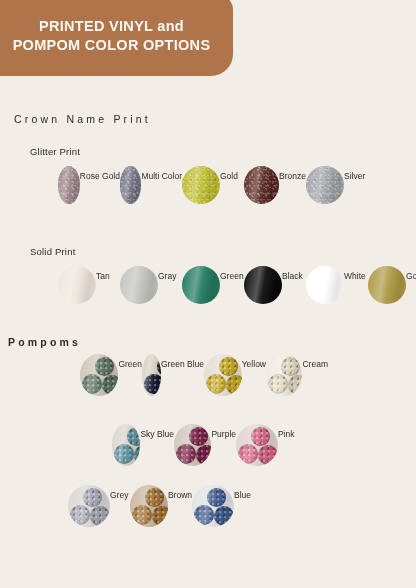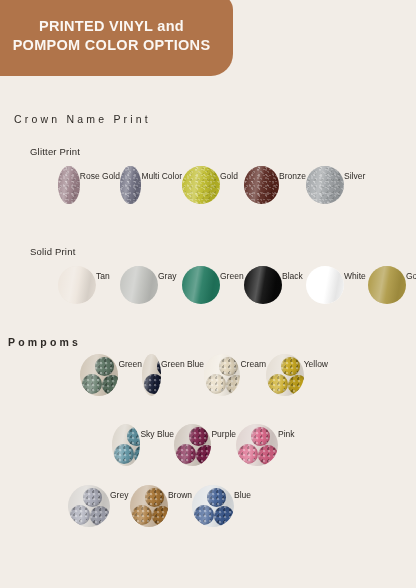--- a/index.html
+++ b/index.html
@@ -244,41 +244,41 @@
         <div class="disc-balls">
           <div class="ball" style="left: 2px; top: 20px; width: 20px; height: 20px; background: rgb(20, 27, 51);"></div>
           <div class="ball" style="left: 15px; top: 3px; width: 19px; height: 19px; background: rgb(20, 27, 51);"></div>
           <div class="ball" style="left: 22px; top: 21px; width: 20px; height: 20px; background: rgb(20, 27, 51);"></div>
         </div>
         <div class="disc-sheen"></div>
       </div>
       <div class="label">Green Blue</div>
     </div>
     <div class="swatch">
+      <div class="disc pom" style="background: rgb(227, 220, 210);">
+        <div class="disc-balls">
+          <div class="ball" style="left: 2px; top: 20px; width: 20px; height: 20px; background: rgb(201, 168, 28);"></div>
+          <div class="ball" style="left: 15px; top: 3px; width: 19px; height: 19px; background: rgb(201, 168, 28);"></div>
+          <div class="ball" style="left: 22px; top: 21px; width: 20px; height: 20px; background: rgb(201, 168, 28);"></div>
+        </div>
+        <div class="disc-sheen"></div>
+      </div>
+      <div class="label">Yellow</div>
+    </div>
+    <div class="swatch">
       <div class="disc pom" style="background: rgb(240, 234, 224);">
         <div class="disc-balls">
           <div class="ball" style="left: 2px; top: 20px; width: 20px; height: 20px; background: rgb(230, 217, 191);"></div>
           <div class="ball" style="left: 15px; top: 3px; width: 19px; height: 19px; background: rgb(230, 217, 191);"></div>
           <div class="ball" style="left: 22px; top: 21px; width: 20px; height: 20px; background: rgb(230, 217, 191);"></div>
         </div>
         <div class="disc-sheen"></div>
       </div>
       <div class="label">Cream</div>
     </div>
-    <div class="swatch">
-      <div class="disc pom" style="background: rgb(227, 220, 210);">
-        <div class="disc-balls">
-          <div class="ball" style="left: 2px; top: 20px; width: 20px; height: 20px; background: rgb(201, 168, 28);"></div>
-          <div class="ball" style="left: 15px; top: 3px; width: 19px; height: 19px; background: rgb(201, 168, 28);"></div>
-          <div class="ball" style="left: 22px; top: 21px; width: 20px; height: 20px; background: rgb(201, 168, 28);"></div>
-        </div>
-        <div class="disc-sheen"></div>
-      </div>
-      <div class="label">Yellow</div>
-    </div>
   </div>
 <div class="row" id="row-pom-1" style="left:112px; top:424px;">
     <div class="swatch">
       <div class="disc pom" style="background: rgb(218, 212, 202);">
         <div class="disc-balls">
           <div class="ball" style="left: 2px; top: 20px; width: 20px; height: 20px; background: rgb(94, 147, 162);"></div>
           <div class="ball" style="left: 15px; top: 3px; width: 19px; height: 19px; background: rgb(94, 147, 162);"></div>
           <div class="ball" style="left: 22px; top: 21px; width: 20px; height: 20px; background: rgb(94, 147, 162);"></div>
         </div>
         <div class="disc-sheen"></div>

